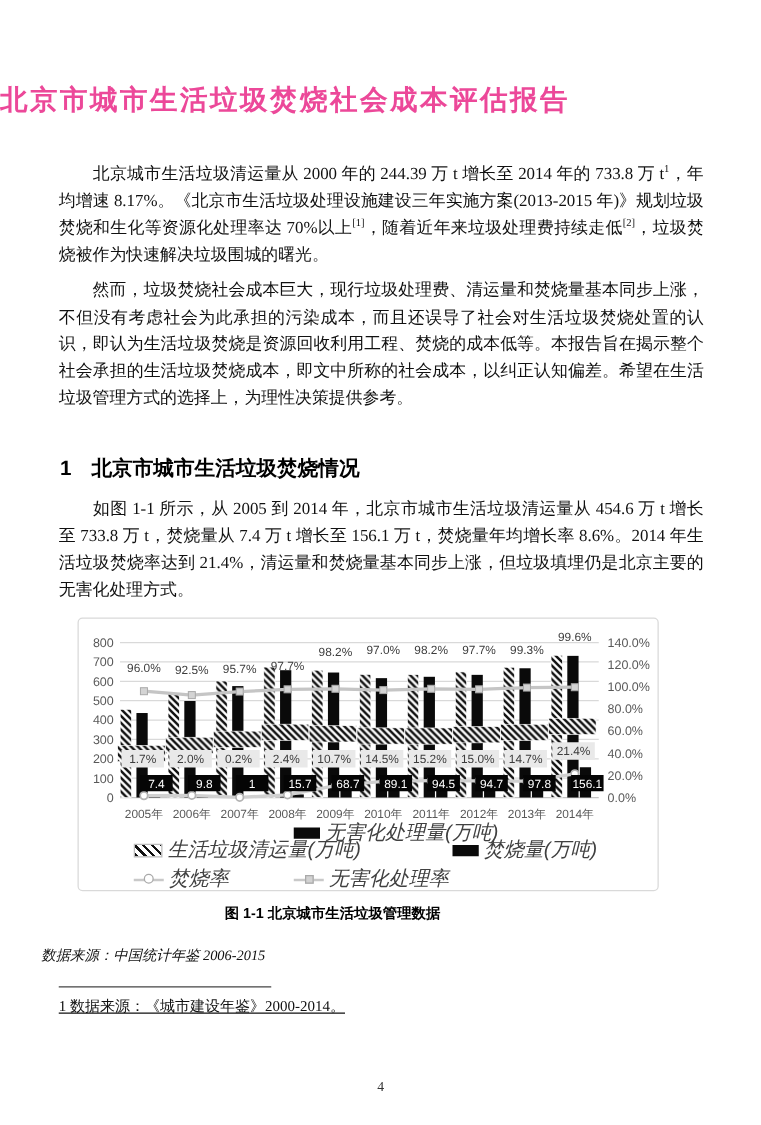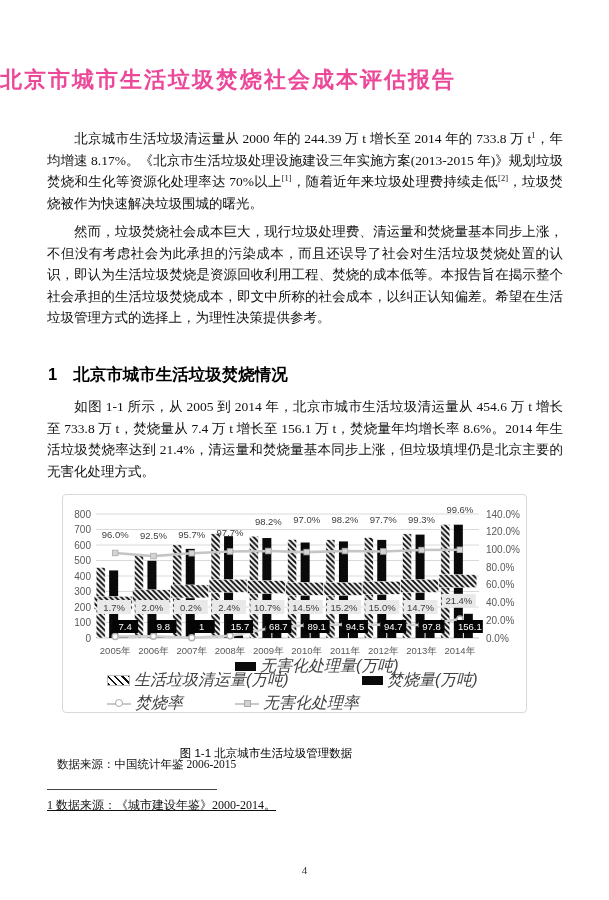--- a/index.html
+++ b/index.html
@@ -50,24 +50,24 @@
   .leg-line{display:inline-block;width:24px;height:8px;position:relative;margin-right:4px;vertical-align:middle;}
   .leg-line .stroke{position:absolute;left:0;right:0;top:3px;height:2.5px;background:#c9c9c9;}
   .leg-line .mk-circle{position:absolute;left:8px;top:-1px;width:6px;height:6px;border:1.5px solid #a9a9a9;border-radius:50%;background:#fff;}
   .leg-line .mk-square{position:absolute;left:9px;top:0.5px;width:5px;height:5px;background:#d2d2d2;border:1px solid #a9a9a9;}
   #leg-qy{left:44px;top:175px;}
   #leg-wh{left:172px;top:161px;}
   #leg-fs{left:299px;top:175px;}
   #leg-fsl{left:44px;top:198px;}
   #leg-whl{left:172px;top:198px;}
   .caption{
-    position:absolute;top:746px;left:0;width:532px;text-align:center;
-    font-family:"Liberation Sans","DejaVu Sans",sans-serif;font-weight:normal;font-size:11.5px;color:#000;
-  }
-  .source{position:absolute;top:757px;left:57px;font-size:11.5px;color:#111;}
+    position:absolute;top:723px;left:0;width:532px;text-align:center;
+    font-family:"Liberation Sans","DejaVu Sans",sans-serif;font-weight:bold;font-size:11.5px;color:#000;
+  }
+  .source{position:absolute;top:757px;left:33px;font-size:11.5px;color:#111;font-style:italic;}
   .fn-rule{position:absolute;top:789px;left:47px;width:170px;border-top:1px solid #444;}
   .footnote{position:absolute;top:797px;left:47px;font-size:12px;color:#111;text-decoration:underline;}
   .page-num{position:absolute;top:864px;left:0;width:609px;text-align:center;font-size:11px;color:#333;}
 </style>
 </head>
 <body>
 
 <div class="page">
 
   <h1 class="title">北京市城市生活垃圾焚烧社会成本评估报告</h1>

